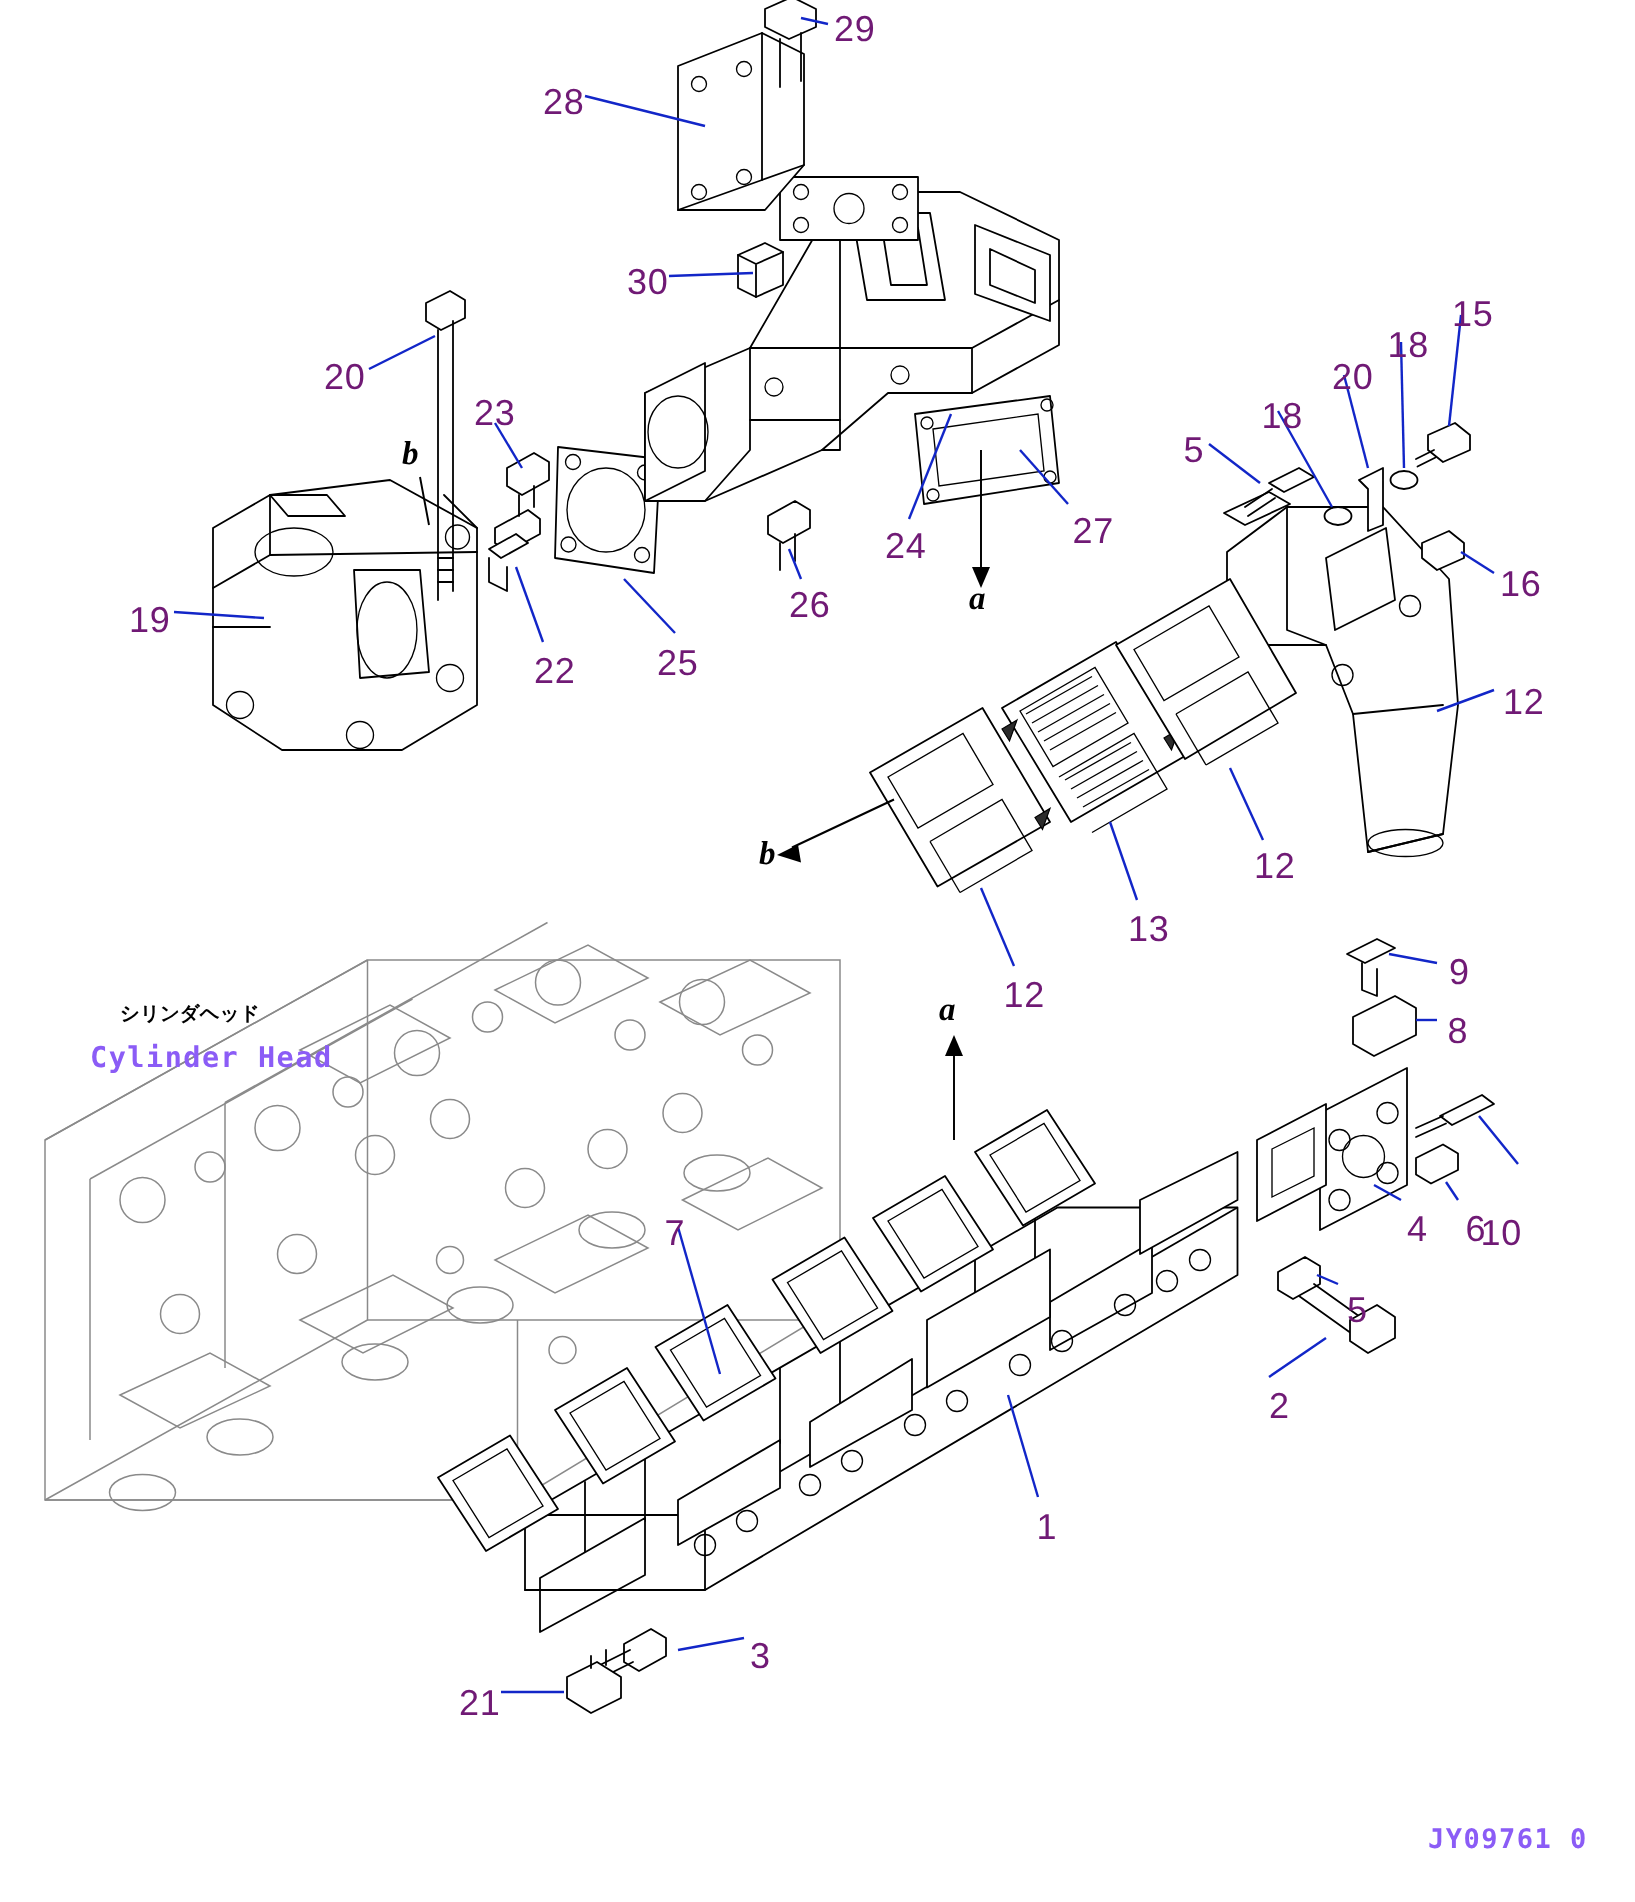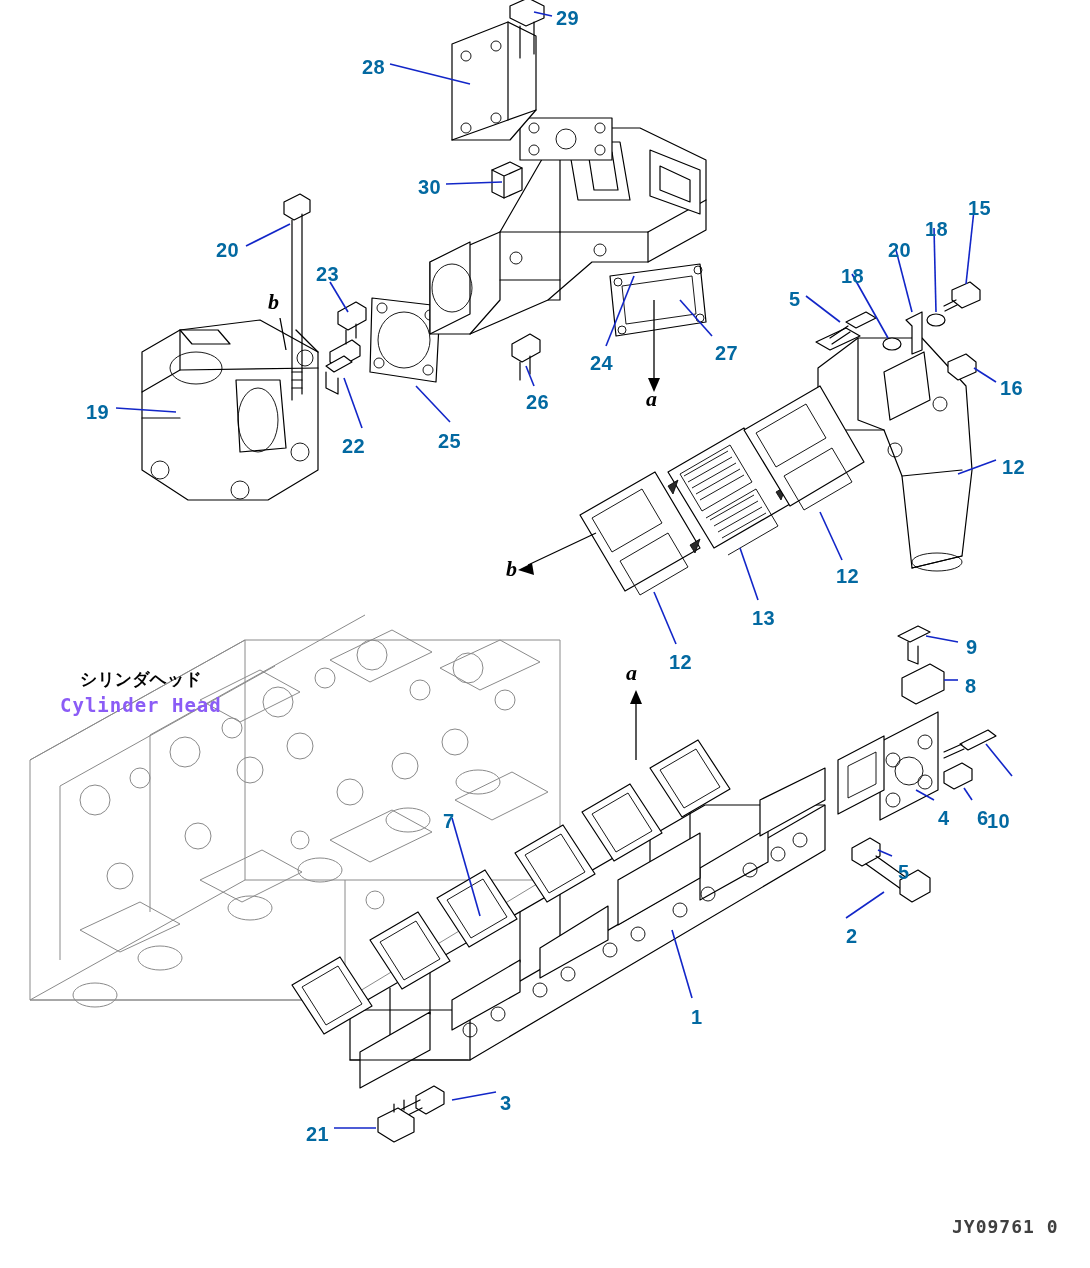--- a/index.html
+++ b/index.html
@@ -18,60 +18,60 @@
     overflow: hidden;
   }
   #artwork {
     position: absolute;
     left: 0; top: 0;
     width: 1090px;
     height: 1268px;
   }
   .callout {
     position: absolute;
-    color: #0369a1;
+    color: #701a75;
     font-family: "Liberation Sans", sans-serif;
-    font-size: 20px;
-    font-weight: bold;
+    font-size: 24px;
+    font-weight: normal;
     letter-spacing: 0.5px;
     white-space: nowrap;
     line-height: 1;
   }
   .sec-label {
     position: absolute;
     color: #000000;
     font-family: "Liberation Serif", serif;
     font-size: 22px;
     font-style: italic;
     font-weight: bold;
     white-space: nowrap;
     line-height: 1;
   }
   .jp-label {
     position: absolute;
     color: #000000;
     font-family: "DejaVu Sans", sans-serif;
-    font-size: 17px;
+    font-size: 13px;
     font-weight: bold;
     white-space: nowrap;
     line-height: 1.15;
   }
   .en-label {
     position: absolute;
     color: #8b5cf6;
     font-family: "DejaVu Sans Mono", monospace;
     font-size: 19px;
     font-weight: bold;
     letter-spacing: 1px;
     white-space: nowrap;
     line-height: 1;
   }
   .drawing-no {
     position: absolute;
-    color: #404040;
+    color: #8b5cf6;
     font-family: "DejaVu Sans Mono", monospace;
     font-size: 18px;
     font-weight: bold;
     letter-spacing: 1px;
     white-space: nowrap;
   }
 </style>
 </head>
 <body>
 
@@ -460,21 +460,21 @@
   <div class="callout" style="left:968px; top:198px;">15</div>
   <div class="callout" style="left:925px; top:219px;">18</div>
   <div class="callout" style="left:888px; top:240px;">20</div>
   <div class="callout" style="left:841px; top:266px;">18</div>
   <div class="callout" style="left:789px; top:289px;">5</div>
   <div class="callout" style="left:715px; top:343px;">27</div>
   <div class="callout" style="left:590px; top:353px;">24</div>
   <div class="callout" style="left:526px; top:392px;">26</div>
   <div class="callout" style="left:1000px; top:378px;">16</div>
   <div class="callout" style="left:86px; top:402px;">19</div>
-  <div class="callout" style="left:342px; top:436px;">22</div>
+  <div class="callout" style="left:356px; top:436px;">22</div>
   <div class="callout" style="left:438px; top:431px;">25</div>
   <div class="callout" style="left:1002px; top:457px;">12</div>
   <div class="callout" style="left:836px; top:566px;">12</div>
   <div class="callout" style="left:752px; top:608px;">13</div>
   <div class="callout" style="left:669px; top:652px;">12</div>
   <div class="callout" style="left:966px; top:637px;">9</div>
   <div class="callout" style="left:965px; top:676px;">8</div>
   <div class="callout" style="left:987px; top:783px;margin-top:28px;">10</div>
   <div class="callout" style="left:977px; top:808px;">6</div>
   <div class="callout" style="left:938px; top:808px;">4</div>

